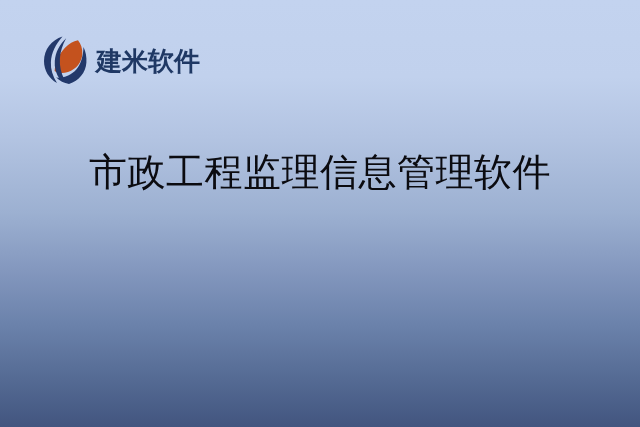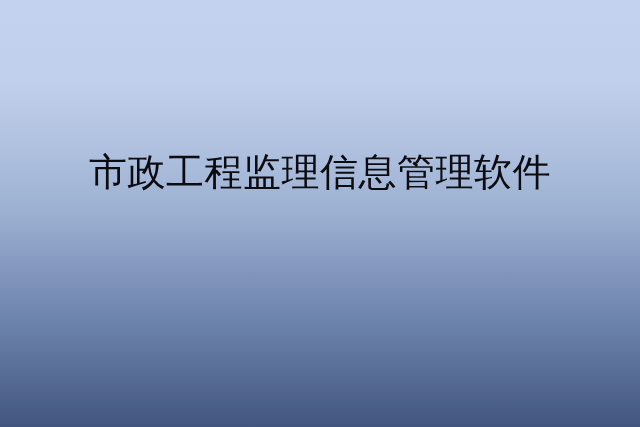--- a/index.html
+++ b/index.html
@@ -76,18 +76,40 @@
   #title .tline {
     display: block;
     white-space: nowrap;
   }
 </style>
 </head>
 <body>
 
 <div id="slide">
 
+  <div id="logo">
+    <span id="logo-mark-wrap">
+      <svg id="logo-mark" viewBox="0 0 48 52" xmlns="http://www.w3.org/2000/svg" aria-hidden="true">
+
+        <path d="M20.5 2.5 C9.5 6.0 2.0 15.5 2.0 27.0 C2.0 36.5 7.0 44.5 15.0 49.0
+                 C10.5 42.0 8.6 35.0 8.9 28.2 C9.3 18.8 13.7 10.2 20.5 2.5 Z" fill="#22386a"></path>
+
+        <path d="M41.5 13.0 C43.8 18.0 44.8 23.0 44.4 28.4 C43.7 38.6 37.0 46.5 27.0 50.0
+                 C22.0 49.2 17.6 47.0 14.2 43.6 C22.4 44.0 29.6 41.0 34.5 35.2
+                 C38.8 30.1 41.2 22.4 41.5 13.0 Z" fill="#22386a"></path>
+
+        <path d="M36.0 6.2 C39.0 10.0 40.6 14.6 40.3 19.8 C39.8 28.4 34.6 35.0 26.0 38.0
+                 C20.8 39.8 16.2 39.4 12.6 37.0 C13.4 28.0 17.0 20.2 23.0 13.8
+                 C27.0 9.5 31.3 6.9 36.0 6.2 Z" fill="#c4521e"></path>
+
+        <path d="M18.0 45.5 C14.0 40.0 12.2 33.8 12.8 26.8 C13.5 18.2 17.4 10.6 24.2 4.2
+                 C20.4 11.0 18.3 17.8 17.9 24.6 C17.4 32.2 19.0 39.2 22.6 45.8
+                 C21.0 46.1 19.4 46.0 18.0 45.5 Z" fill="#22386a"></path>
+      </svg>
+    </span>
+    <span id="logo-wordmark">建米软件</span>
+  </div>
 
   <div id="title">
     <span class="tline">市政工程监理信息管理软件</span>
   </div>
 
 </div>
 
 </body></html>

